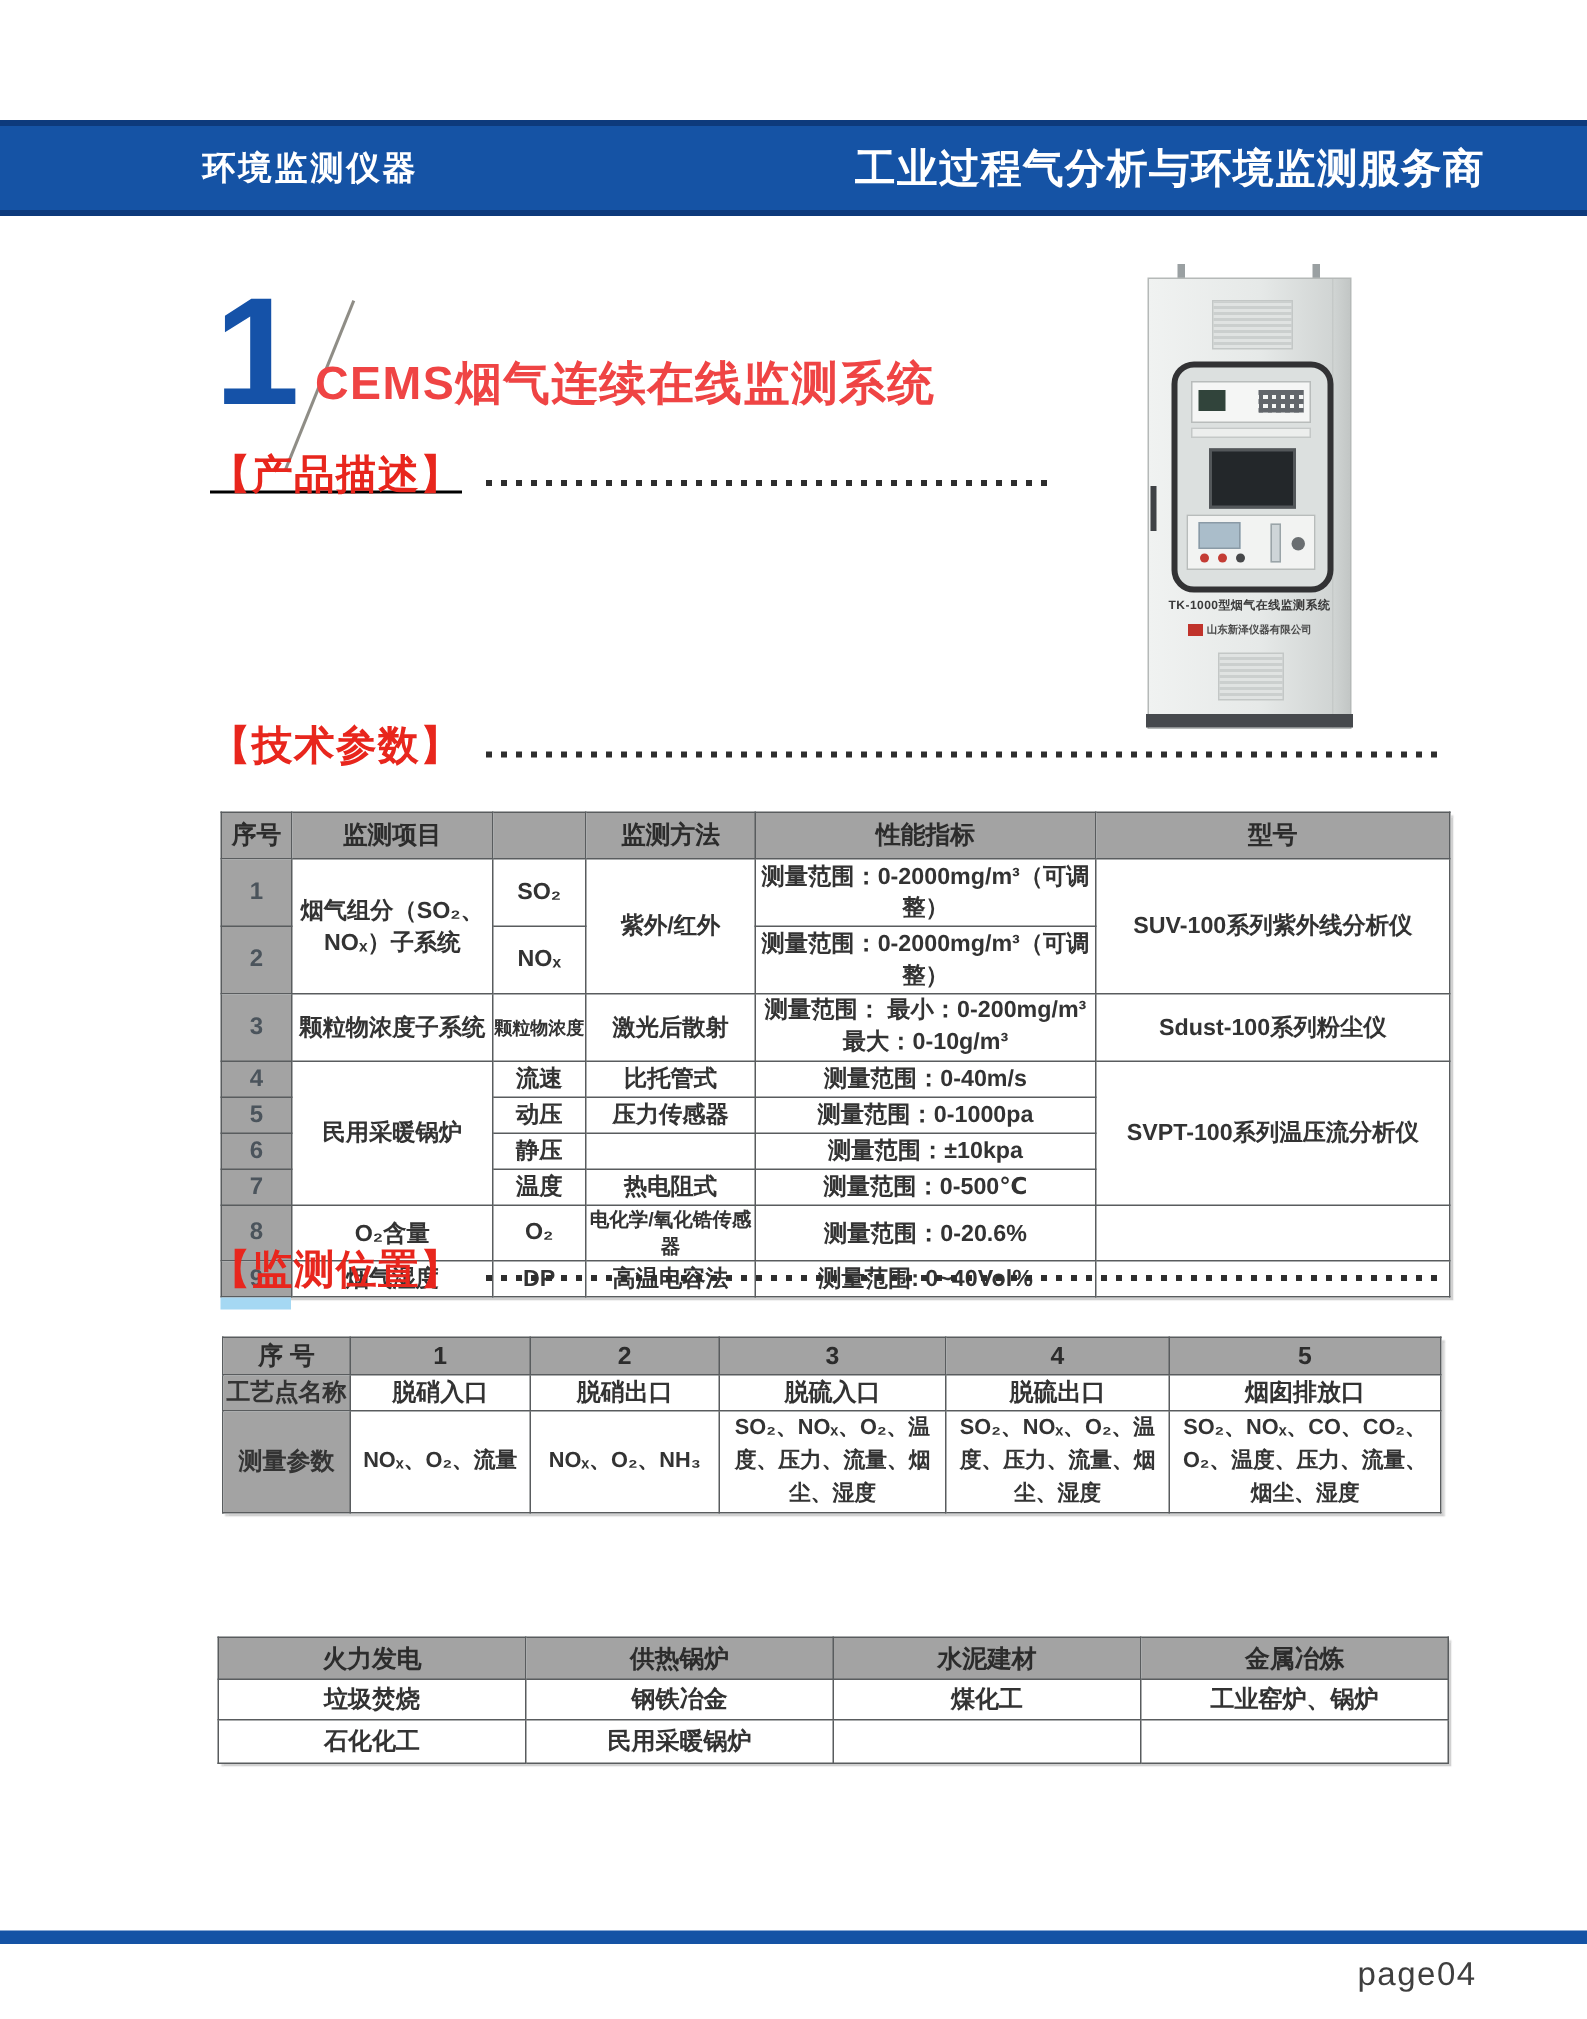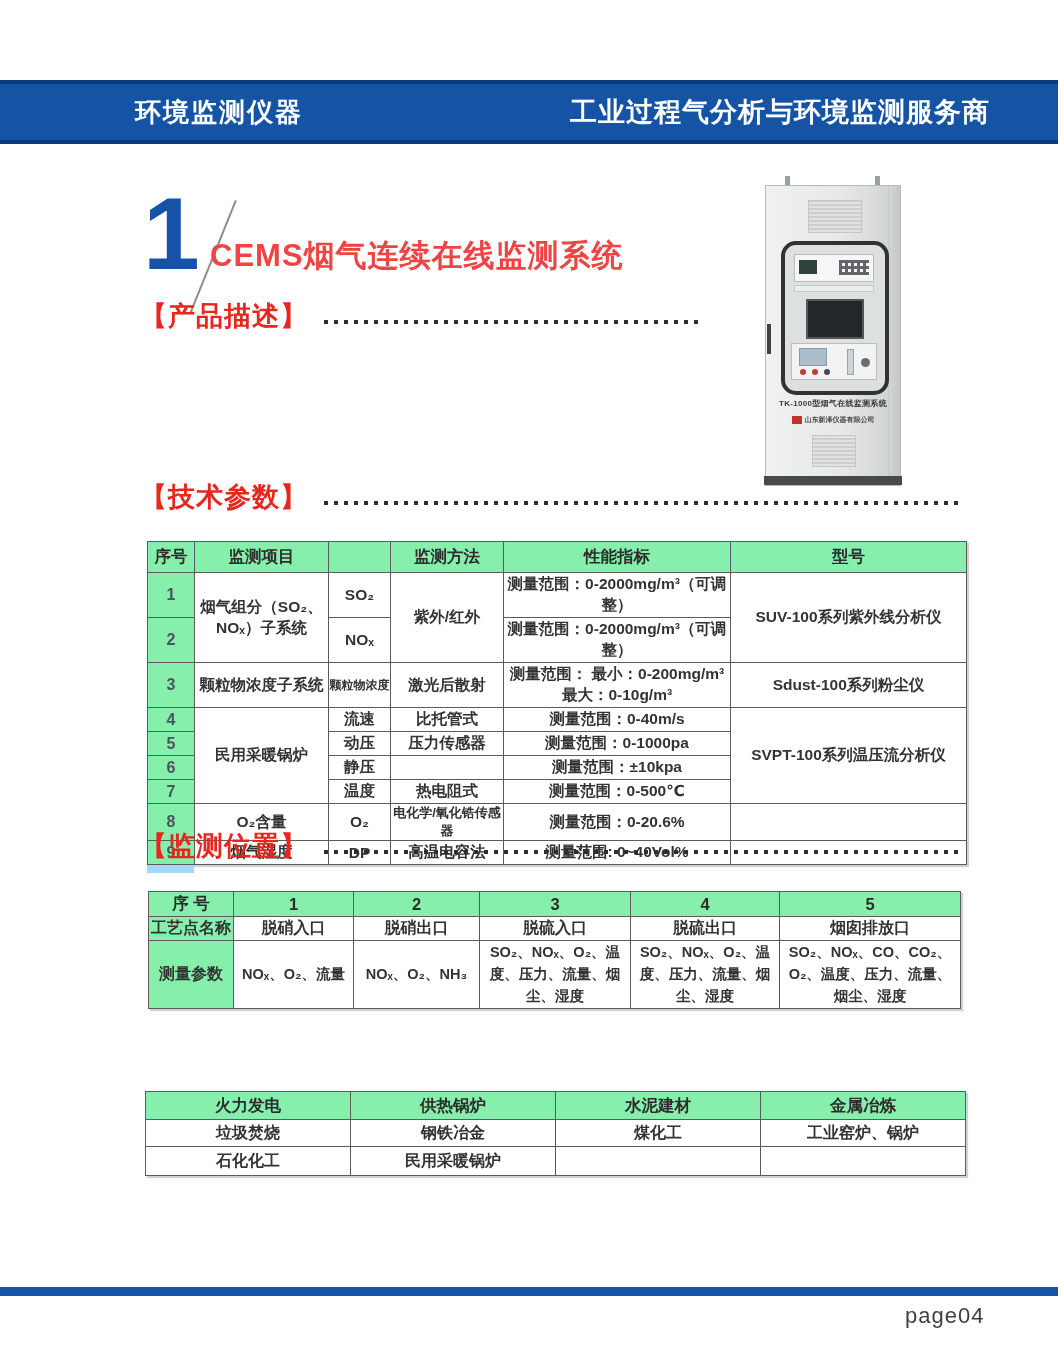--- a/index.html
+++ b/index.html
@@ -7,21 +7,21 @@
     position:relative;width:1058px;height:1346px;background:#ffffff;overflow:hidden;
     font-family:"Liberation Sans","DejaVu Sans",sans-serif;
   }
   
   .top-bar{
     position:absolute;left:0;top:80px;width:1058px;height:56px;
     background:#1553a5;border-top:4px solid #0d3a7c;border-bottom:4px solid #0d3a7c;
   }
   .top-bar .left-label{
     position:absolute;left:135px;top:50%;transform:translateY(-50%);
-    color:#ffffff;font-size:26px;font-weight:bold;letter-spacing:2px;white-space:nowrap;
+    color:#ffffff;font-size:22px;font-weight:bold;letter-spacing:2px;white-space:nowrap;
   }
   .top-bar .right-label{
     position:absolute;right:68px;top:50%;transform:translateY(-50%);
     color:#ffffff;font-size:27px;font-weight:bold;letter-spacing:1px;white-space:nowrap;
   }
   
   .big-number{
     position:absolute;left:143px;top:183px;font-size:102px;line-height:1;
     font-weight:bold;color:#1552a8;
   }
@@ -35,21 +35,21 @@
   }
   
   .sec-head{position:absolute;left:140px;display:flex;align-items:flex-end;}
   .sec-label{
     font-size:27px;font-weight:bold;color:#e8261d;letter-spacing:1px;white-space:nowrap;line-height:1.2;
   }
   .dots{
     flex:1;height:4px;margin:0 0 8px 16px;
     background:repeating-linear-gradient(90deg,#2e2e2e 0 4px,transparent 4px 10px);
   }
-  .sec-desc{top:300px;width:562px;}
+  .sec-desc{top:300px;width:562px;text-decoration:underline;}
   .sec-tech{top:481px;width:822px;}
   .sec-pos {top:830px;width:822px;}
   .sec-app {top:1035px;width:822px;}
   
   .desc-text{
     position:absolute;left:140px;top:350px;width:582px;margin:0;
     font-size:19.5px;line-height:36px;color:#3b3b3b;font-weight:600;
     text-indent:2em;text-align:justify;letter-spacing:0.5px;
   }
   
@@ -96,21 +96,21 @@
   .cab-company{position:absolute;left:0;right:0;top:229px;display:flex;justify-content:center;align-items:center;}
   .logo-mark{width:10px;height:8px;background:#c0332b;margin-right:3px;}
   .company-text{font-size:7px;color:#4a4a4a;font-weight:bold;white-space:nowrap;}
   .cab-base{position:absolute;left:-2px;right:-2px;bottom:0;height:9px;background:#46494d;}
   
   table{border-collapse:collapse;table-layout:fixed;box-shadow:2px 2px 1px rgba(0,0,0,0.18);}
   td,th{
     border:1.6px solid #595c5e;text-align:center;vertical-align:middle;
     padding:1px 2px;color:#333333;font-weight:600;overflow:hidden;
   }
-  .blue{background:#86efac;}
+  .blue{background:#a3a3a3;}
   th{font-size:16.5px;color:#2c2c2c;}
   
   .tech-wrap{position:absolute;left:147px;top:541px;}
   .tech{width:819px;}
   .tech td{font-size:15.5px;}
   .tech .num{color:#4b545c;font-size:16px;}
   .tech .sm{font-size:12px;padding:0;}
   .tech .sm2{font-size:13px;padding:0;}
   .tech .pre{white-space:pre-line;line-height:1.35;}
   .stub{width:47px;height:8px;background:#a5d8f3;}

